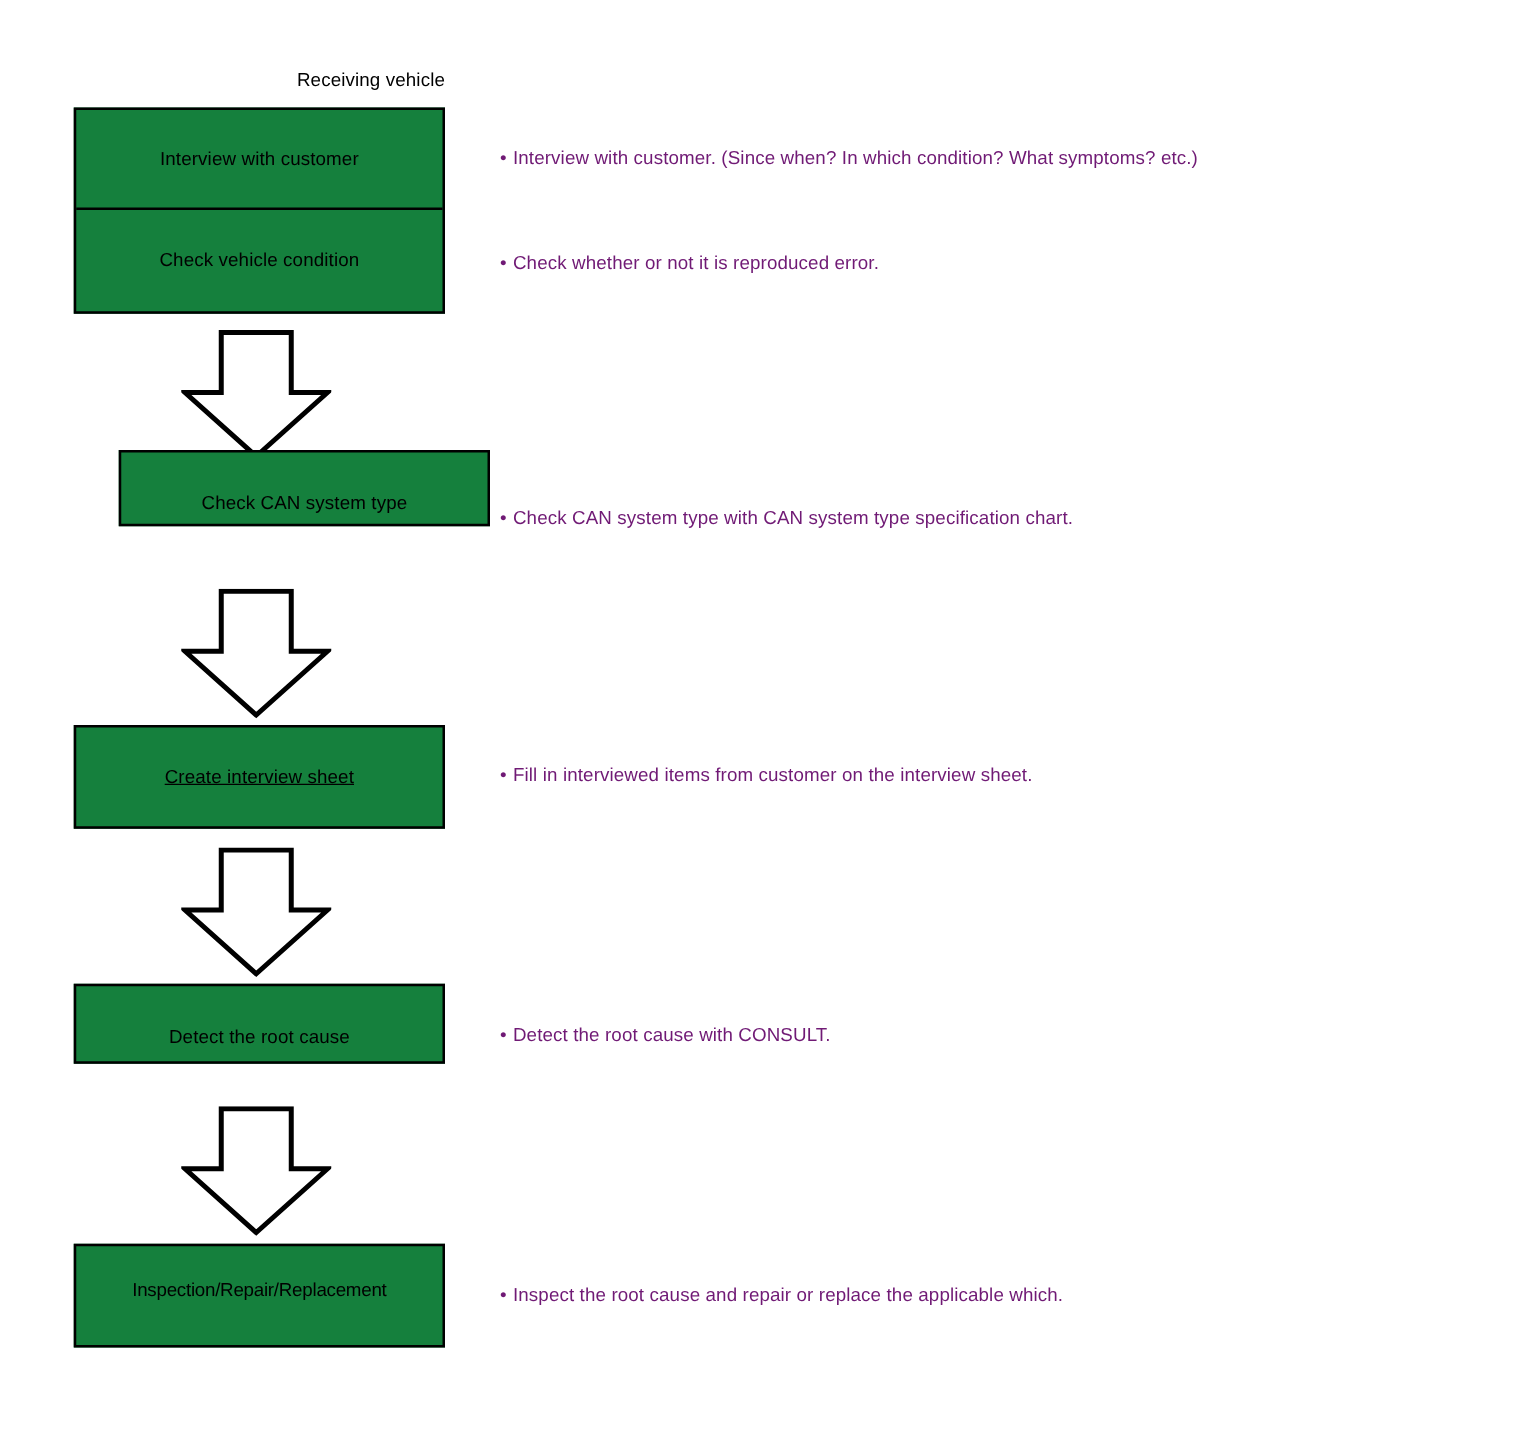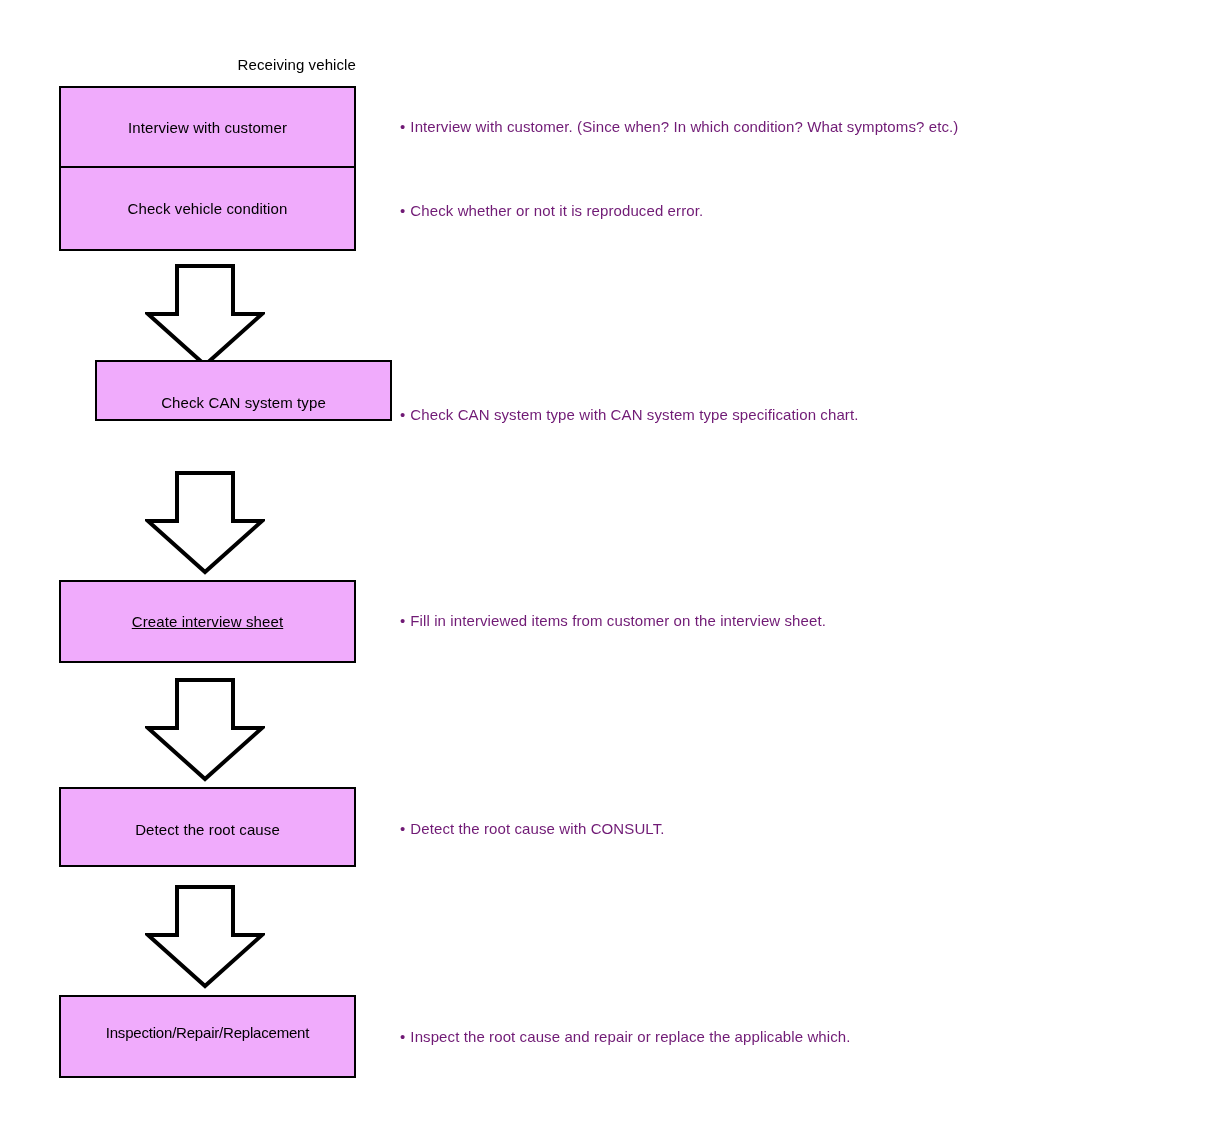--- a/index.html
+++ b/index.html
@@ -29,21 +29,21 @@
     white-space: nowrap;
   }
 
   
   .pbox {
     position: absolute;
     left: 59px;
     width: 297px;
     box-sizing: border-box;
     border: 2px solid #000000;
-    background: #f0abfc;
+    background: #15803d;
   }
   .pbox-cell {
     box-sizing: border-box;
     display: flex;
     align-items: center;
     justify-content: center;
     font-size: 15px;
     color: #000000;
     letter-spacing: 0.1px;
     white-space: nowrap;
@@ -113,21 +113,21 @@
   <div class="pbox" style="top:580px; height:83px;text-decoration:underline;">
     <div class="pbox-cell" style="height:79px;">Create interview sheet</div>
   </div>
 
   <div class="arrow" style="left:145px; top:678px;">
     <svg viewBox="0 0 120 104" xmlns="http://www.w3.org/2000/svg">
       <polygon points="32,2 88,2 88,50 117,50 60,101 3,50 32,50" fill="#ffffff" stroke="#000000" stroke-width="4" stroke-linejoin="miter"></polygon>
     </svg>
   </div>
 
-  <div class="pbox" style="top:787px; height:80px;">
+  <div class="pbox" style="top:787px; height:64px;">
     <div class="pbox-cell" style="height:80px;">Detect the root cause</div>
   </div>
 
   <div class="arrow" style="left:145px; top:885px;">
     <svg viewBox="0 0 120 104" xmlns="http://www.w3.org/2000/svg">
       <polygon points="32,2 88,2 88,50 117,50 60,101 3,50 32,50" fill="#ffffff" stroke="#000000" stroke-width="4" stroke-linejoin="miter"></polygon>
     </svg>
   </div>
 
   <div class="pbox" style="top:995px; height:83px;">

